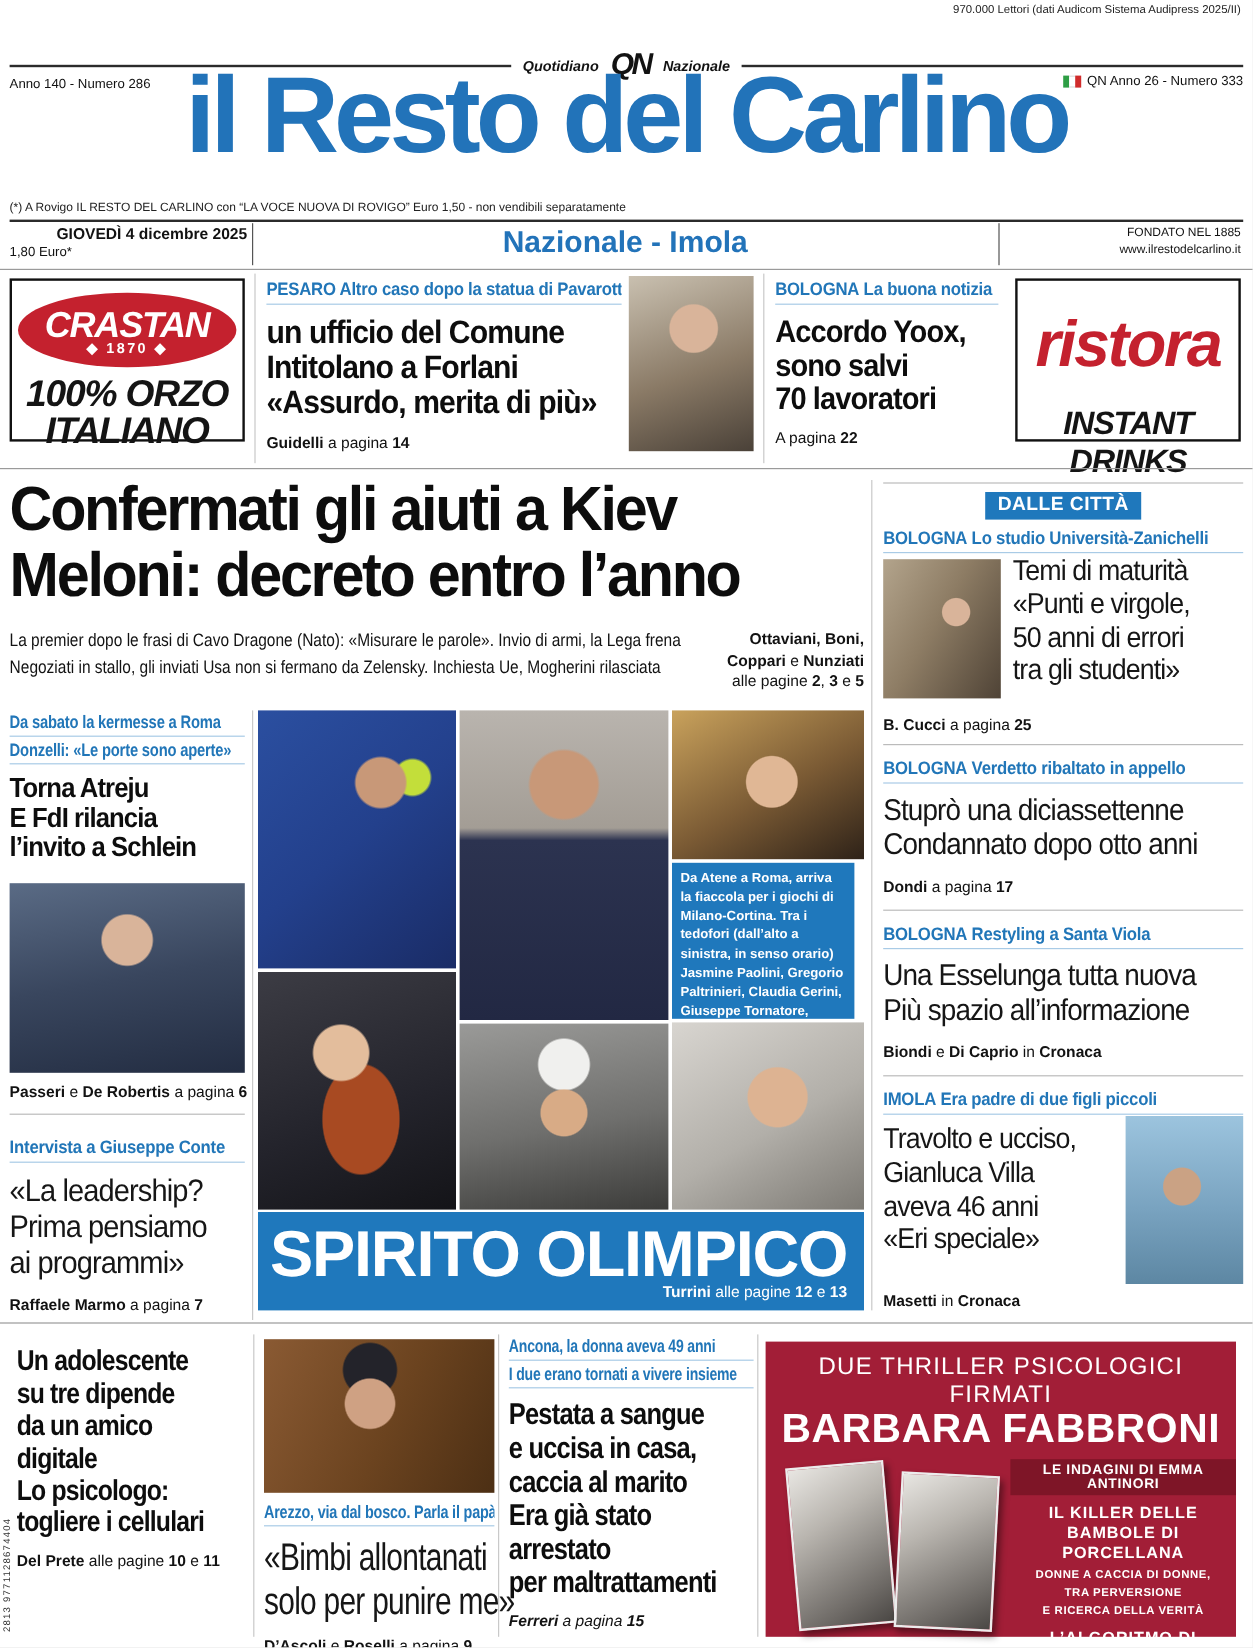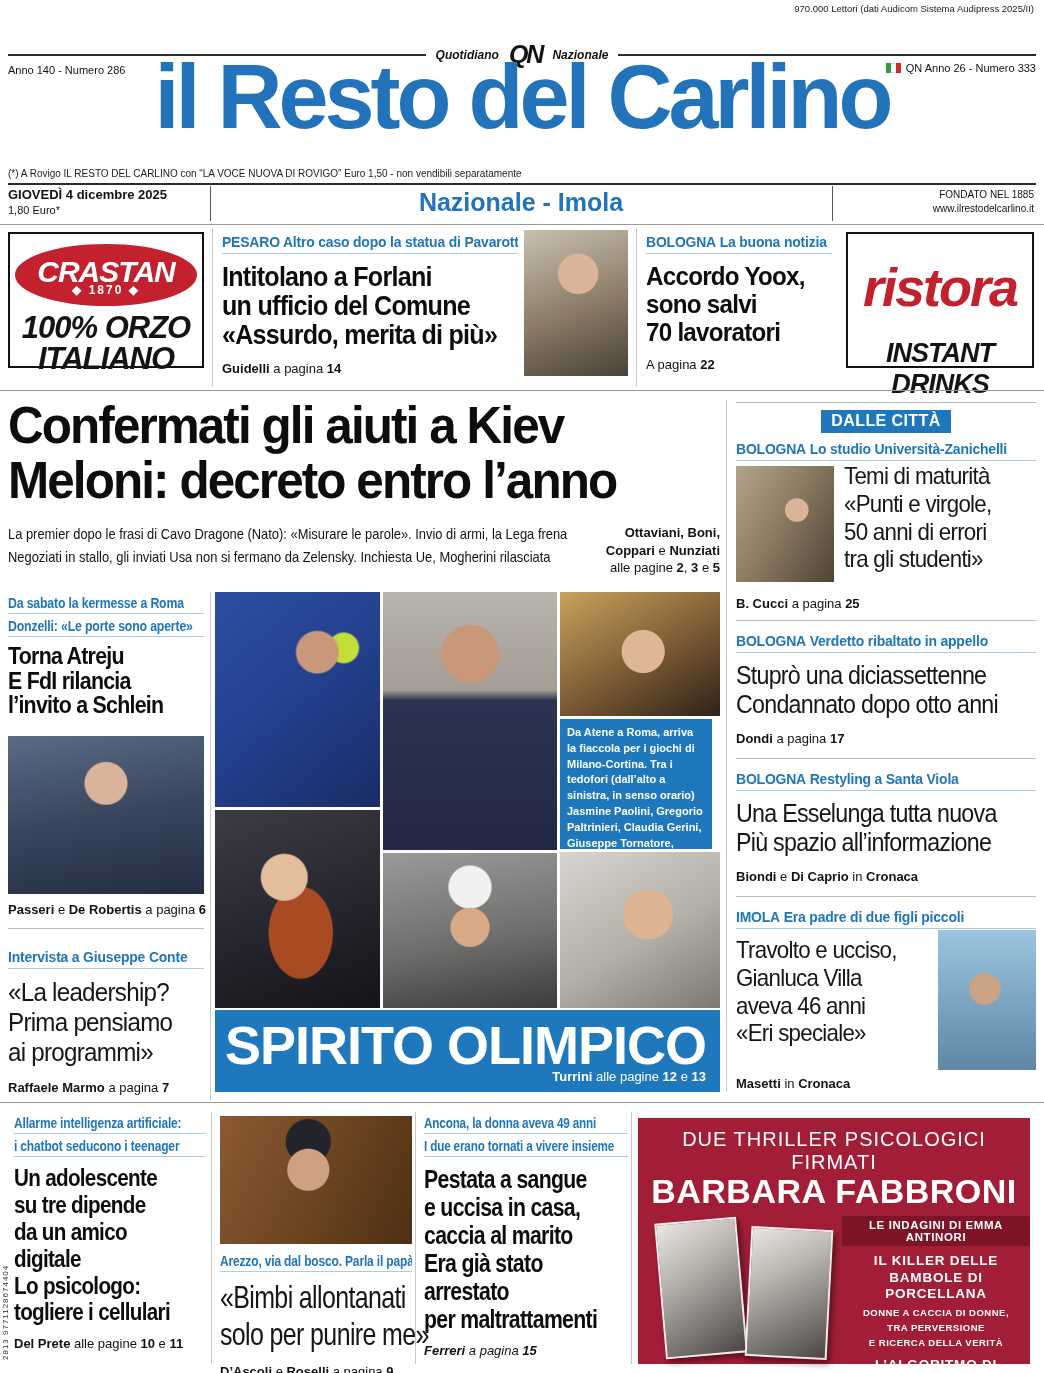--- a/index.html
+++ b/index.html
@@ -84,21 +84,21 @@
         <span style="background:#d02b2b;"></span>
       </span>
     <span>QN Anno 26 - Numero 333</span>
   </div>
 
   <div class="abs masthead" style="top:52px;">il Resto del Carlino</div>
   <div class="abs" style="top:168px;left:8px;font-size:10px;color:#222;">(*) A Rovigo IL RESTO DEL CARLINO con “LA VOCE NUOVA DI ROVIGO” Euro 1,50 - non vendibili separatamente</div>
   <div class="abs" style="top:183px;left:8px;right:8px;height:2px;background:#2b2b2b;"></div>
 
   <div class="abs" style="top:187px;left:8px;width:198px;">
-    <div style="font-weight:800;font-size:13px;">GIOVEDÌ 4 dicembre 2025</div>
+    <div style="font-weight:800;font-size:13px;text-align:right;">GIOVEDÌ 4 dicembre 2025</div>
     <div style="font-size:11px;margin-top:2px;">1,80 Euro*</div>
   </div>
   <div class="vline" style="left:210px;top:186px;height:35px;background:#555;"></div>
   <div class="abs" style="top:188px;left:212px;width:618px;text-align:center;font-weight:800;font-size:25px;color:#2273b9;">Nazionale - Imola</div>
   <div class="vline" style="left:832px;top:186px;height:35px;background:#555;"></div>
   <div class="abs" style="top:189px;left:834px;width:200px;text-align:right;font-size:10px;">
     <div>FONDATO NEL 1885</div>
     <div style="margin-top:3px;">www.ilrestodelcarlino.it</div>
   </div>
   <div class="hline" style="top:224px;left:0;width:1044px;"></div>
@@ -109,22 +109,22 @@
         <div><span>100% ORZO</span></div>
         <div><span>ITALIANO</span></div>
       </div>
   </div>
 
   <div class="vline" style="left:212px;top:228px;height:158px;"></div>
 
   <div class="abs" style="left:222px;top:233px;width:296px;">
     <div class="k k1"><span class="kx"><span class="sb">PESARO</span><span> Altro caso dopo la statua di Pavarotti</span></span></div>
     <div class="hb lines" style="font-size:27px;margin-top:9px;">
+        <div><span>un ufficio del Comune</span></div>
         <div><span>Intitolano a Forlani</span></div>
-        <div><span>un ufficio del Comune</span></div>
         <div><span>«Assurdo, merita di più»</span></div>
       </div>
     <div class="by" style="margin-top:11px;"><span class="sb">Guidelli</span><span> a pagina </span><span class="sb">14</span></div>
   </div>
 
   <div class="abs photo" style="left:524px;top:230px;width:104px;height:146px;background:
     radial-gradient(circle at 52% 30%,#d9b49a 0 17%,rgba(0,0,0,0) 18%),
     linear-gradient(160deg,#c9c0b0 0%,#8a7a66 55%,#4a4138 100%);"></div>
 
   <div class="vline" style="left:636px;top:228px;height:158px;"></div>
@@ -270,24 +270,20 @@
   <div class="abs banner" style="left:215px;top:1010px;width:505px;height:82px;">
     <div class="banner-title">SPIRITO OLIMPICO</div>
     <div class="banner-by"><span class="sb">Turrini</span><span> alle pagine </span><span class="sb">12</span><span> e </span><span class="sb">13</span></div>
   </div>
 
   <div class="hline" style="top:1102px;left:0;width:1044px;"></div>
 
   <div class="abs barcode" style="left:1px;top:1160px;height:200px;">2813 9771128674404</div>
 
   <div class="abs" style="left:14px;top:1114px;width:192px;">
-    <div class="k lines" style="font-size:15px;--sx:.8;">
-        <div><span>Allarme intelligenza artificiale:</span></div>
-        <div><span>i chatbot seducono i teenager</span></div>
-      </div>
     <div class="hb lines" style="font-size:24px;margin-top:8px;--sx:.86;line-height:1.12;">
         <div><span>Un adolescente</span></div>
         <div><span>su tre dipende</span></div>
         <div><span>da un amico</span></div>
         <div><span>digitale</span></div>
         <div><span>Lo psicologo:</span></div>
         <div><span>togliere i cellulari</span></div>
       </div>
     <div class="by" style="margin-top:10px;"><span class="sb">Del Prete</span><span> alle pagine </span><span class="sb">10</span><span> e </span><span class="sb">11</span></div>
   </div>

